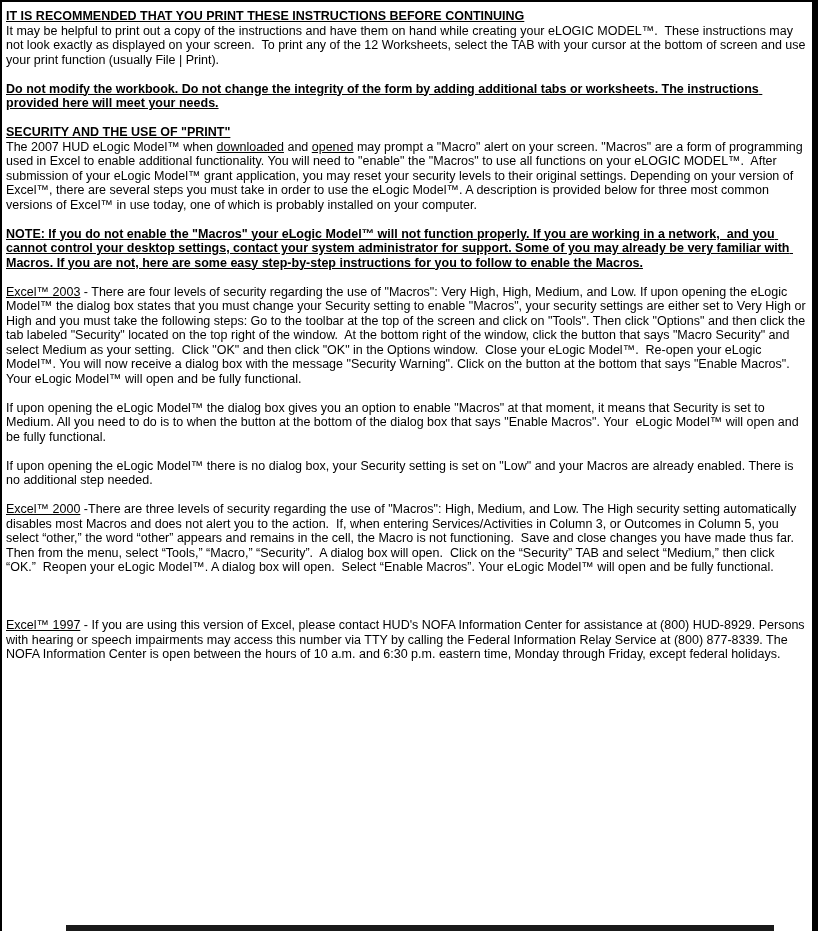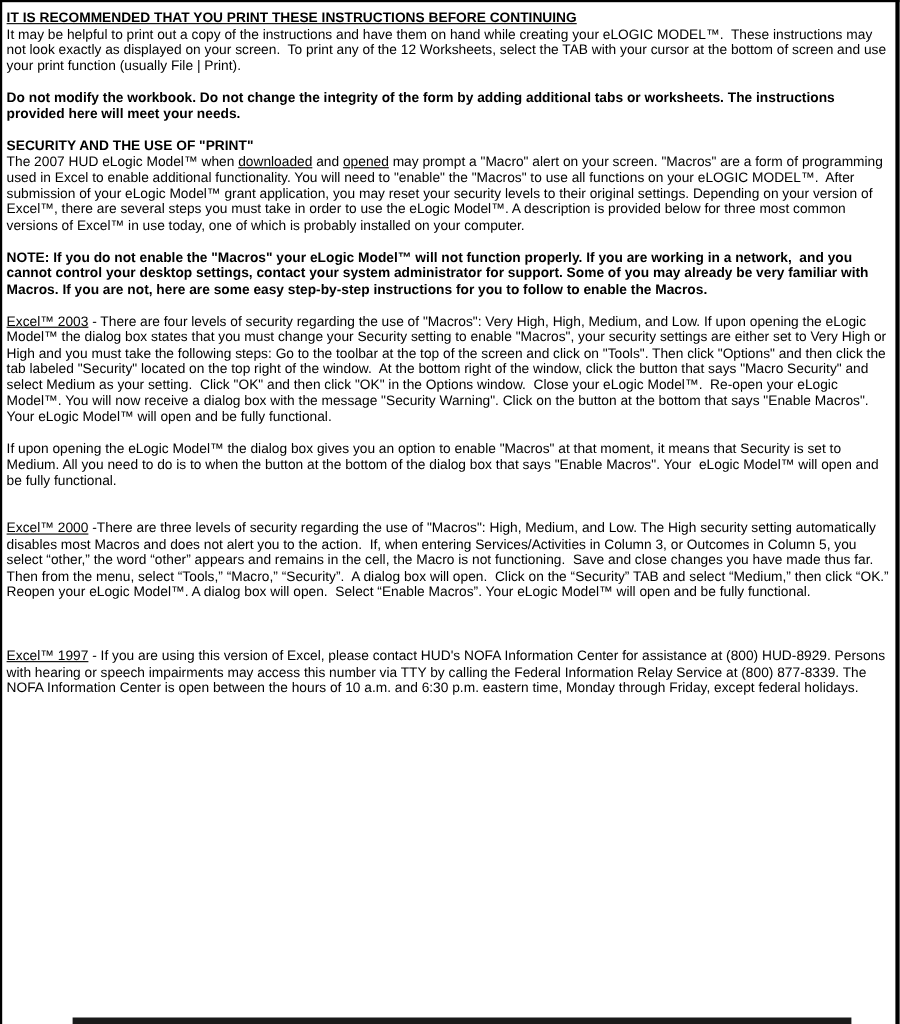--- a/index.html
+++ b/index.html
@@ -3,31 +3,31 @@
 <meta charset="utf-8">
 <style>
   html,body{margin:0;padding:0;background:#ffffff;}
   .page{
     position:relative;
     width:818px;height:931px;
     box-sizing:border-box;
     background:#ffffff;
     border-top:2px solid #000;
     border-left:2px solid #000;
-    border-right:4px solid #0369a1;
+    border-right:6px solid #0369a1;
     overflow:hidden;
     font-family:"Liberation Sans", sans-serif;
     font-size:12.5px;
     line-height:14.5px;
     color:#000000;
   }
   .content{padding:7px 5px 0 4px;}
   .para{white-space:pre-wrap;}
   .spacer{height:14.5px;}
-  .b{font-weight:bold;}
+  .b{font-weight:bold;text-decoration:underline;}
   .u{text-decoration:underline;}
   .bottom-bar{
     position:absolute;
     left:64px;bottom:0;
     width:708px;height:6px;
     background:#1a1a1a;
   }
 </style>
 </head>
 <body>
@@ -41,20 +41,21 @@
       <div class="spacer"></div>
       <div class="para"><span class="b">SECURITY AND THE USE OF "PRINT"</span></div>
       <div class="para"><span>The 2007 HUD eLogic Model™ when </span><span class="u">downloaded</span><span> and </span><span class="u">opened</span><span> may prompt a "Macro" alert on your screen. "Macros" are a form of programming used in Excel to enable additional functionality. You will need to "enable" the "Macros" to use all functions on your eLOGIC MODEL™.  After submission of your eLogic Model™ grant application, you may reset your security levels to their original settings. Depending on your version of Excel™, there are several steps you must take in order to use the eLogic Model™. A description is provided below for three most common versions of Excel™ in use today, one of which is probably installed on your computer.</span></div>
       <div class="spacer"></div>
       <div class="para"><span class="b">NOTE: If you do not enable the "Macros" your eLogic Model™ will not function properly. If you are working in a network,  and you cannot control your desktop settings, contact your system administrator for support. Some of you may already be very familiar with Macros. If you are not, here are some easy step-by-step instructions for you to follow to enable the Macros.</span></div>
       <div class="spacer"></div>
       <div class="para"><span class="u">Excel™ 2003</span><span> - There are four levels of security regarding the use of "Macros": Very High, High, Medium, and Low. If upon opening the eLogic Model™ the dialog box states that you must change your Security setting to enable "Macros", your security settings are either set to Very High or High and you must take the following steps: Go to the toolbar at the top of the screen and click on "Tools". Then click "Options" and then click the tab labeled "Security" located on the top right of the window.  At the bottom right of the window, click the button that says "Macro Security" and select Medium as your setting.  Click "OK" and then click "OK" in the Options window.  Close your eLogic Model™.  Re-open your eLogic Model™. You will now receive a dialog box with the message "Security Warning". Click on the button at the bottom that says "Enable Macros". Your eLogic Model™ will open and be fully functional.</span></div>
       <div class="spacer"></div>
       <div class="para"><span>If upon opening the eLogic Model™ the dialog box gives you an option to enable "Macros" at that moment, it means that Security is set to Medium. All you need to do is to when the button at the bottom of the dialog box that says "Enable Macros". Your  eLogic Model™ will open and be fully functional.</span></div>
       <div class="spacer"></div>
+      <div class="para"><span>If upon opening the eLogic Model™ there is no dialog box, your Security setting is set on "Low" and your Macros are already enabled. There is no additional step needed.</span></div>
       <div class="spacer"></div>
       <div class="para"><span class="u">Excel™ 2000</span><span> -There are three levels of security regarding the use of "Macros": High, Medium, and Low. The High security setting automatically disables most Macros and does not alert you to the action.  If, when entering Services/Activities in Column 3, or Outcomes in Column 5, you select “other,” the word “other” appears and remains in the cell, the Macro is not functioning.  Save and close changes you have made thus far. Then from the menu, select “Tools,” “Macro,” “Security”.  A dialog box will open.  Click on the “Security” TAB and select “Medium,” then click “OK.”  Reopen your eLogic Model™. A dialog box will open.  Select “Enable Macros”. Your eLogic Model™ will open and be fully functional.</span></div>
       <div class="spacer"></div>
       <div class="spacer"></div>
       <div class="spacer"></div>
       <div class="para"><span class="u">Excel™ 1997</span><span> - If you are using this version of Excel, please contact HUD's NOFA Information Center for assistance at (800) HUD-8929. Persons with hearing or speech impairments may access this number via TTY by calling the Federal Information Relay Service at (800) 877-8339. The NOFA Information Center is open between the hours of 10 a.m. and 6:30 p.m. eastern time, Monday through Friday, except federal holidays.</span></div>
     </div>
   <div class="bottom-bar" style="background: rgb(26, 26, 26);"></div>
 </div>
 

